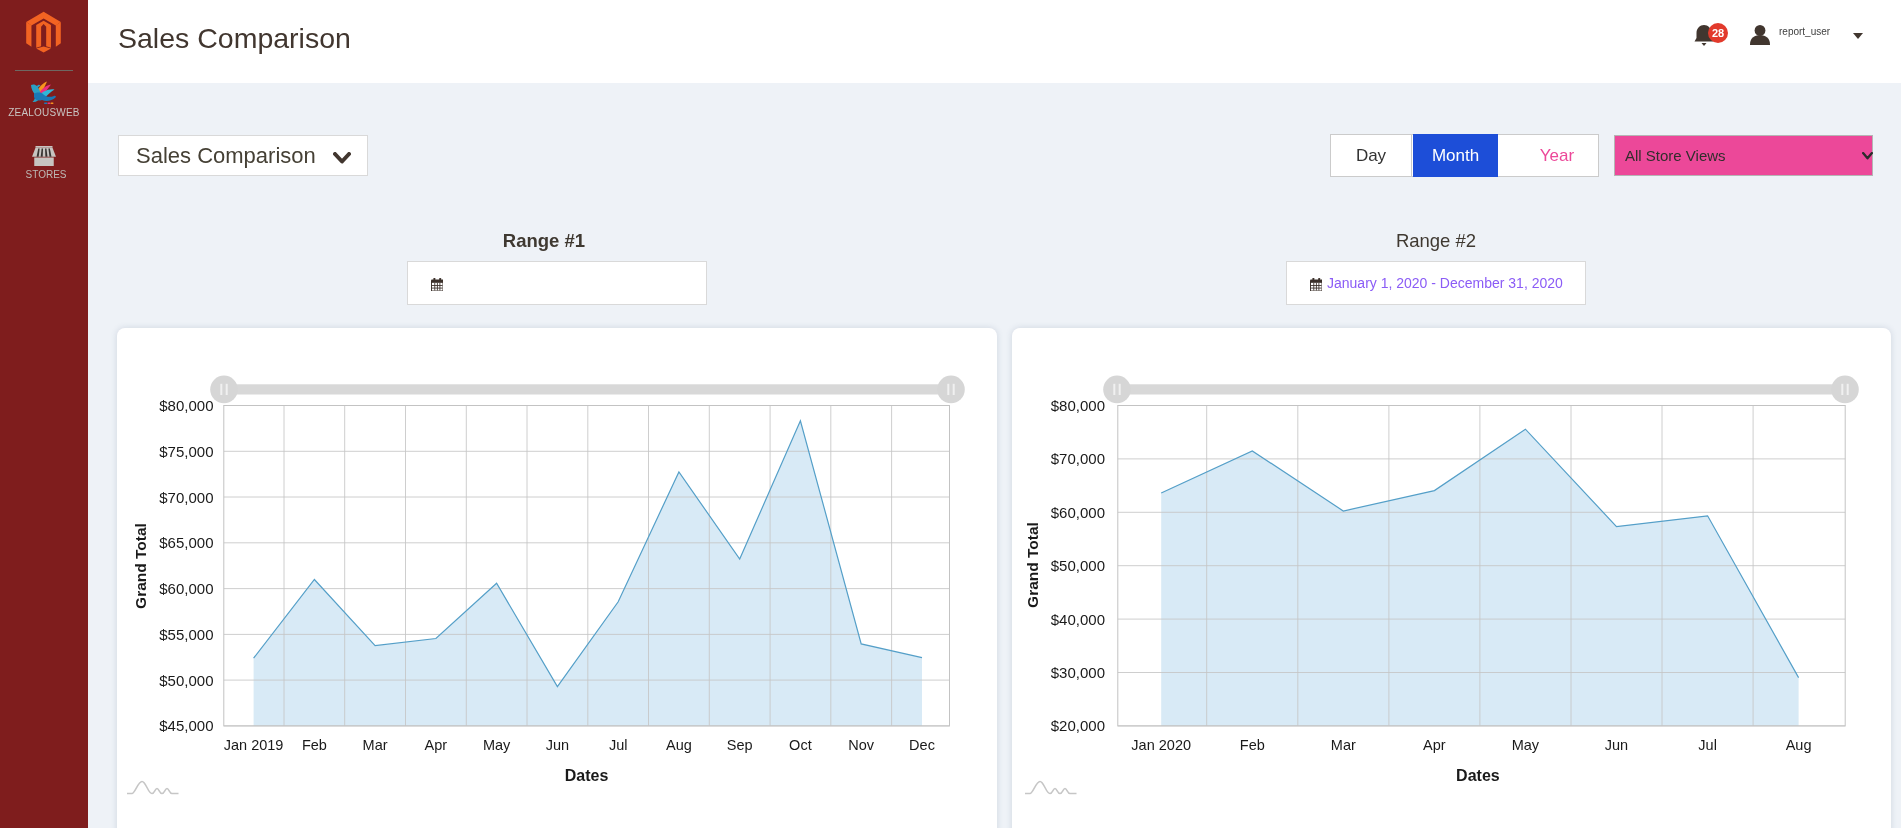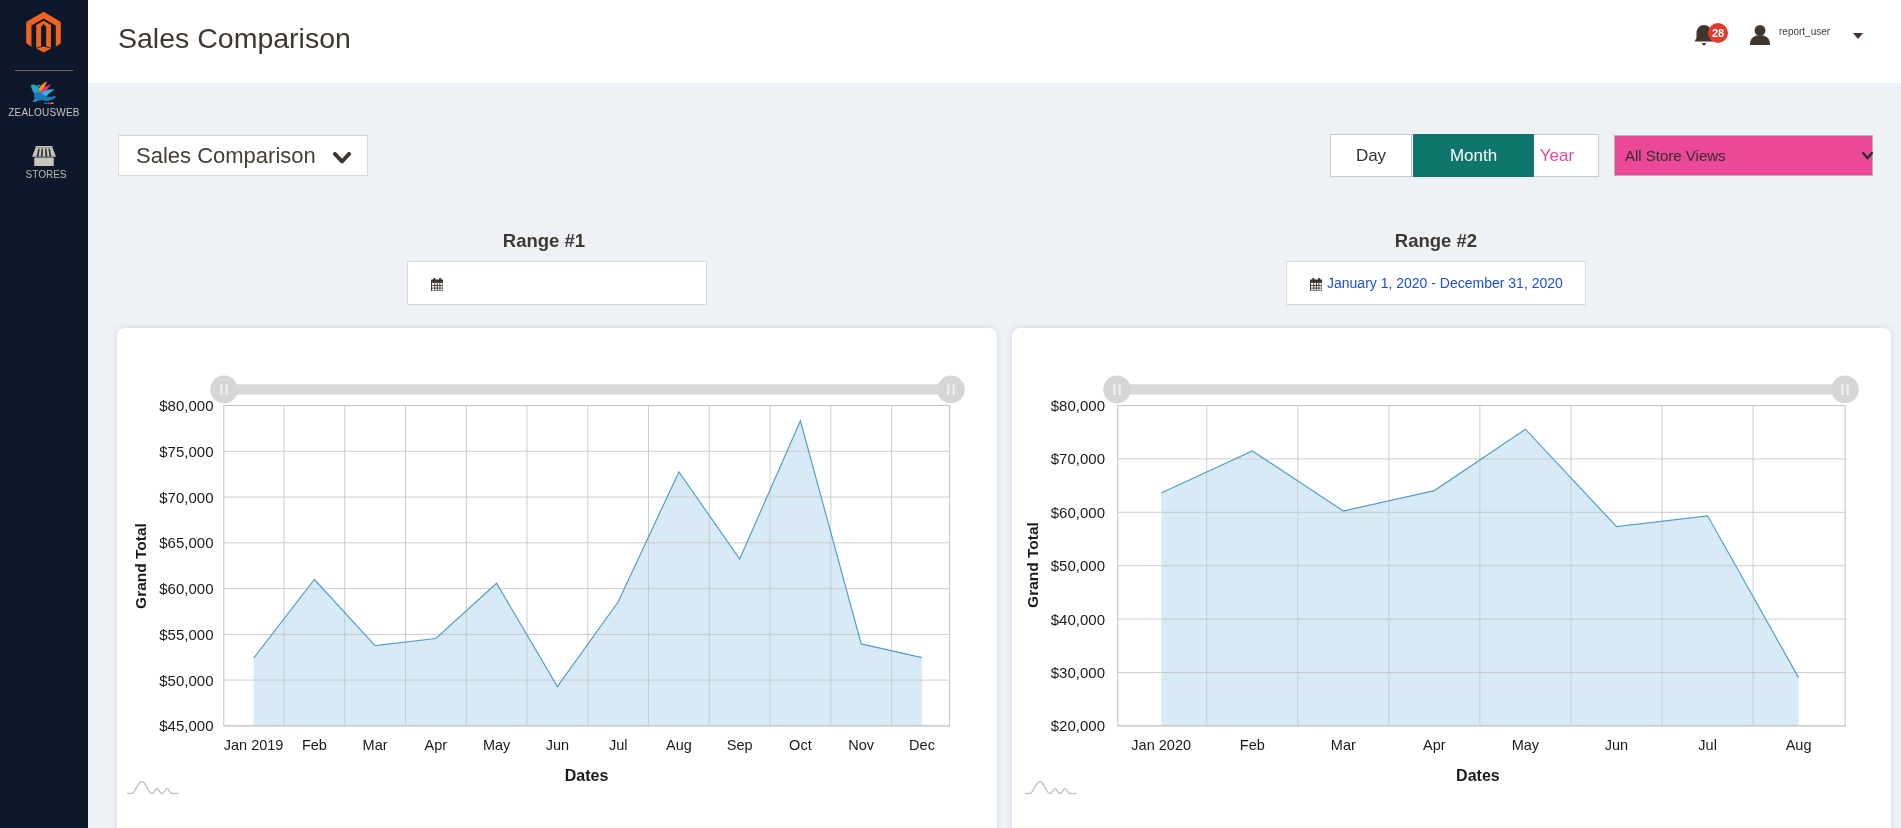--- a/index.html
+++ b/index.html
@@ -1,16 +1,16 @@
 <!DOCTYPE html>
 <html><head><meta charset="utf-8"><style>
 *{margin:0;padding:0;box-sizing:border-box}
 html,body{width:1901px;height:828px;overflow:hidden;font-family:"Liberation Sans",sans-serif;background:#fff}
 .abs{position:absolute}
-#sidebar{position:absolute;left:0;top:0;width:88px;height:828px;background:#0f172a;z-index:3}
+#sidebar{position:absolute;left:0;top:0;width:88px;height:828px;background:#7f1d1d;z-index:3}
 #content{position:absolute;left:88px;top:83px;width:1813px;height:745px;background:#eef2f7;z-index:1}
 .card{position:absolute;background:#fff;border-radius:8px;box-shadow:0 0 6px rgba(64,90,120,0.18);z-index:2}
 #ovl{position:absolute;left:0;top:0;z-index:5;pointer-events:none}
 .ctl{position:absolute;background:#fff;border:1px solid #d9d9d9;z-index:4}
 </style></head><body>
 
 <div id="sidebar">
   <svg class="abs" style="left:25px;top:11px" width="37" height="42" viewBox="60 50 620 700">
     <g fill="#f26322">
       <path d="M372,62 L660,232 L576,290 L372,172 L168,290 L80,232 Z"></path>
@@ -69,33 +69,33 @@
 
 <div class="ctl" style="left:118px;top:135px;width:250px;height:41px">
   <div class="abs" style="left:17px;top:6.5px;font-size:22px;color:#454035">Sales Comparison</div>
   <svg class="abs" style="left:214px;top:16px" width="18" height="13" viewBox="0 0 18 13">
       <path d="M2,2 L9,9.5 L16,2" fill="none" stroke="#41362f" stroke-width="4" stroke-linecap="round" stroke-linejoin="round"></path>
     </svg>
 </div>
 
 <div class="ctl" style="left:1330px;top:134px;width:269px;height:43px;border-color:#cbcbcb">
   <div class="abs" style="left:0;top:0;width:81px;height:41px;line-height:41px;text-align:center;font-size:17px;color:#333;border-right:1px solid #cbcbcb">Day</div>
-  <div class="abs" style="left:82px;top:-1px;width:121px;height:43px;line-height:43px;text-align:center;font-size:17px;color:#fff;background:#0f766e">Month</div>
+  <div class="abs" style="left:82px;top:-1px;width:85px;height:43px;line-height:43px;text-align:center;font-size:17px;color:#fff;background:#1d4ed8">Month</div>
   <div class="abs" style="left:183px;top:0;width:86px;height:41px;line-height:41px;text-align:center;font-size:17px;color:#ec4899">Year</div>
 </div>
 
 <div class="abs" style="left:1614px;top:134.5px;width:259px;height:41.5px;background:#ec4899;border:1px solid #b5b5b5;z-index:4">
   <div class="abs" style="left:10px;top:0;line-height:40px;font-size:15px;color:#302e2c">All Store Views</div>
   <svg class="abs" style="left:247px;top:16.5px" width="11" height="8" viewBox="0 0 11 8">
       <path d="M1.1,1.1 L5.5,6.3 L9.9,1.1" fill="none" stroke="#2b2b2b" stroke-width="2.3" stroke-linecap="round" stroke-linejoin="round"></path>
     </svg>
 </div>
 
 <div class="abs" style="left:104px;top:230px;width:880px;text-align:center;font-size:18.5px;font-weight:bold;color:#3f3931;z-index:4">Range #1</div>
-<div class="abs" style="left:996px;top:230px;width:880px;text-align:center;font-size:18.5px;font-weight:bold;color:#3f3931;z-index:4">Range #2</div>
+<div class="abs" style="left:996px;top:230px;width:880px;text-align:center;font-size:18.5px;font-weight:normal;color:#3f3931;z-index:4">Range #2</div>
 
 <div class="ctl" style="left:407px;top:261px;width:300px;height:44px">
   <svg class="abs" style="left:22.5px;top:15.5px" width="12.5" height="13.5" viewBox="0 0 26 28">
     <rect x="5" y="0" width="4" height="6" rx="1" fill="#3b302a"></rect>
       <rect x="17" y="0" width="4" height="6" rx="1" fill="#3b302a"></rect>
     <rect x="0" y="3" width="26" height="25" rx="2" fill="#3b302a"></rect>
     <rect x="2" y="10" width="22" height="16" fill="#fff"></rect>
     <g fill="#3b302a">
       <rect x="7" y="10" width="1.8" height="16"></rect>
         <rect x="12.3" y="10" width="1.8" height="16"></rect>
@@ -112,21 +112,21 @@
     <rect x="0" y="3" width="26" height="25" rx="2" fill="#3b302a"></rect>
     <rect x="2" y="10" width="22" height="16" fill="#fff"></rect>
     <g fill="#3b302a">
       <rect x="7" y="10" width="1.8" height="16"></rect>
         <rect x="12.3" y="10" width="1.8" height="16"></rect>
         <rect x="17.6" y="10" width="1.8" height="16"></rect>
       <rect x="2" y="14.8" width="22" height="1.8"></rect>
         <rect x="2" y="20" width="22" height="1.8"></rect>
     </g>
   </svg>
-  <div class="abs" style="left:40px;top:0;line-height:42px;font-size:14px;color:#1d4ed8;white-space:nowrap">January 1, 2020 - December 31, 2020</div>
+  <div class="abs" style="left:40px;top:0;line-height:42px;font-size:14px;color:#8b5cf6;white-space:nowrap">January 1, 2020 - December 31, 2020</div>
 </div>
 
 <div class="card" style="left:117px;top:328px;width:880px;height:520px"></div>
 <div class="card" style="left:1012px;top:328px;width:879px;height:520px"></div>
 
 <svg id="ovl" width="1901" height="828" viewBox="0 0 1901 828" font-family="Liberation Sans, sans-serif">
 <rect x="224" y="384.3" width="727" height="10.2" fill="#d8d8d8"></rect>
 <circle cx="224" cy="389.4" r="13.8" fill="#d6d6d6"></circle>
 <rect x="220.3" y="383.8" width="2" height="11.2" fill="#f0f0f0"></rect>
 <rect x="225.7" y="383.8" width="2" height="11.2" fill="#f0f0f0"></rect>

